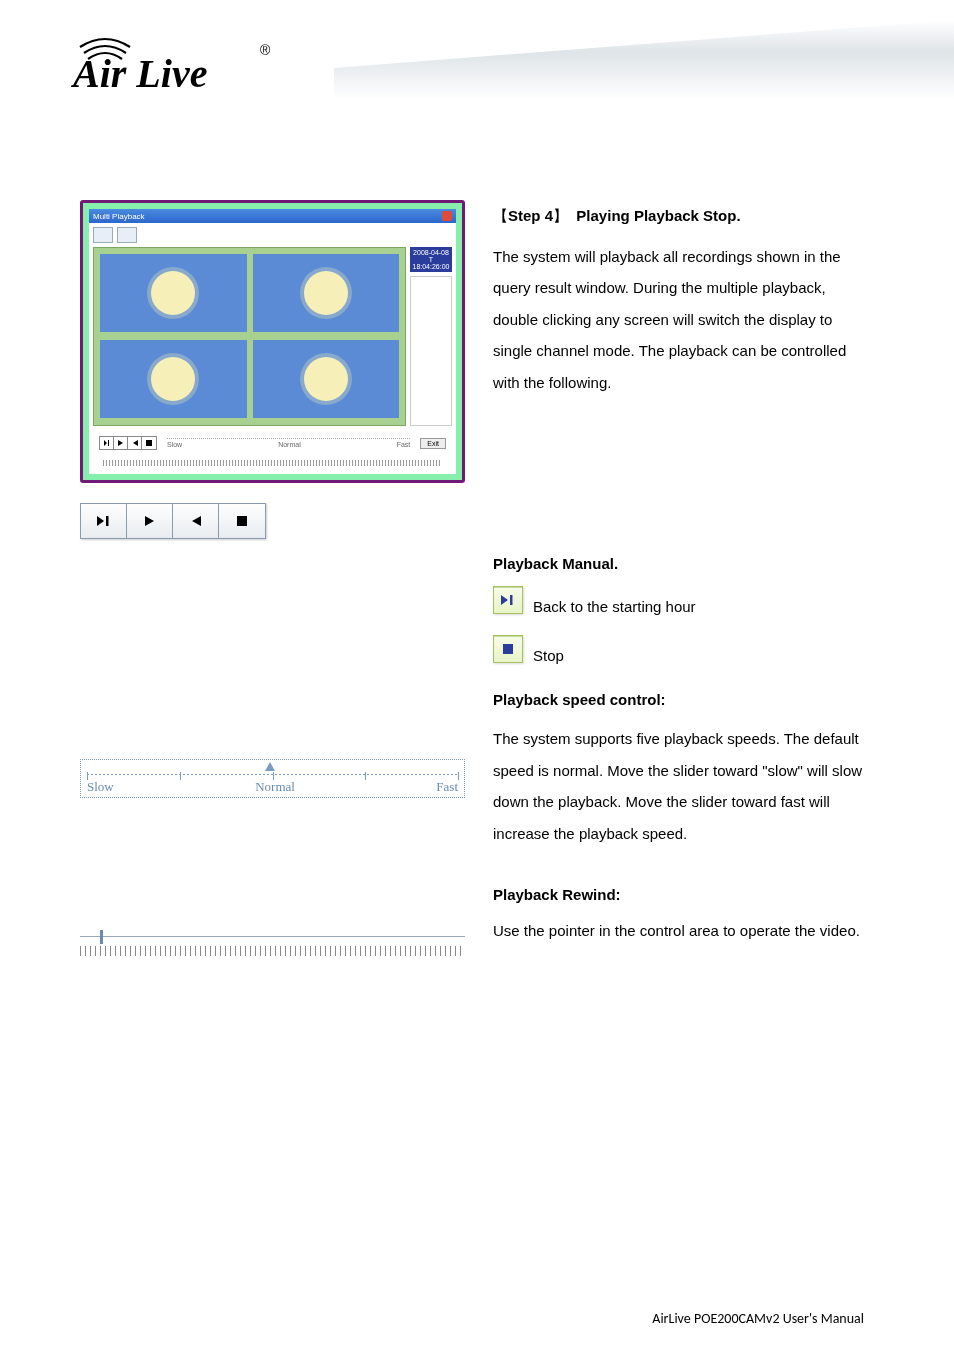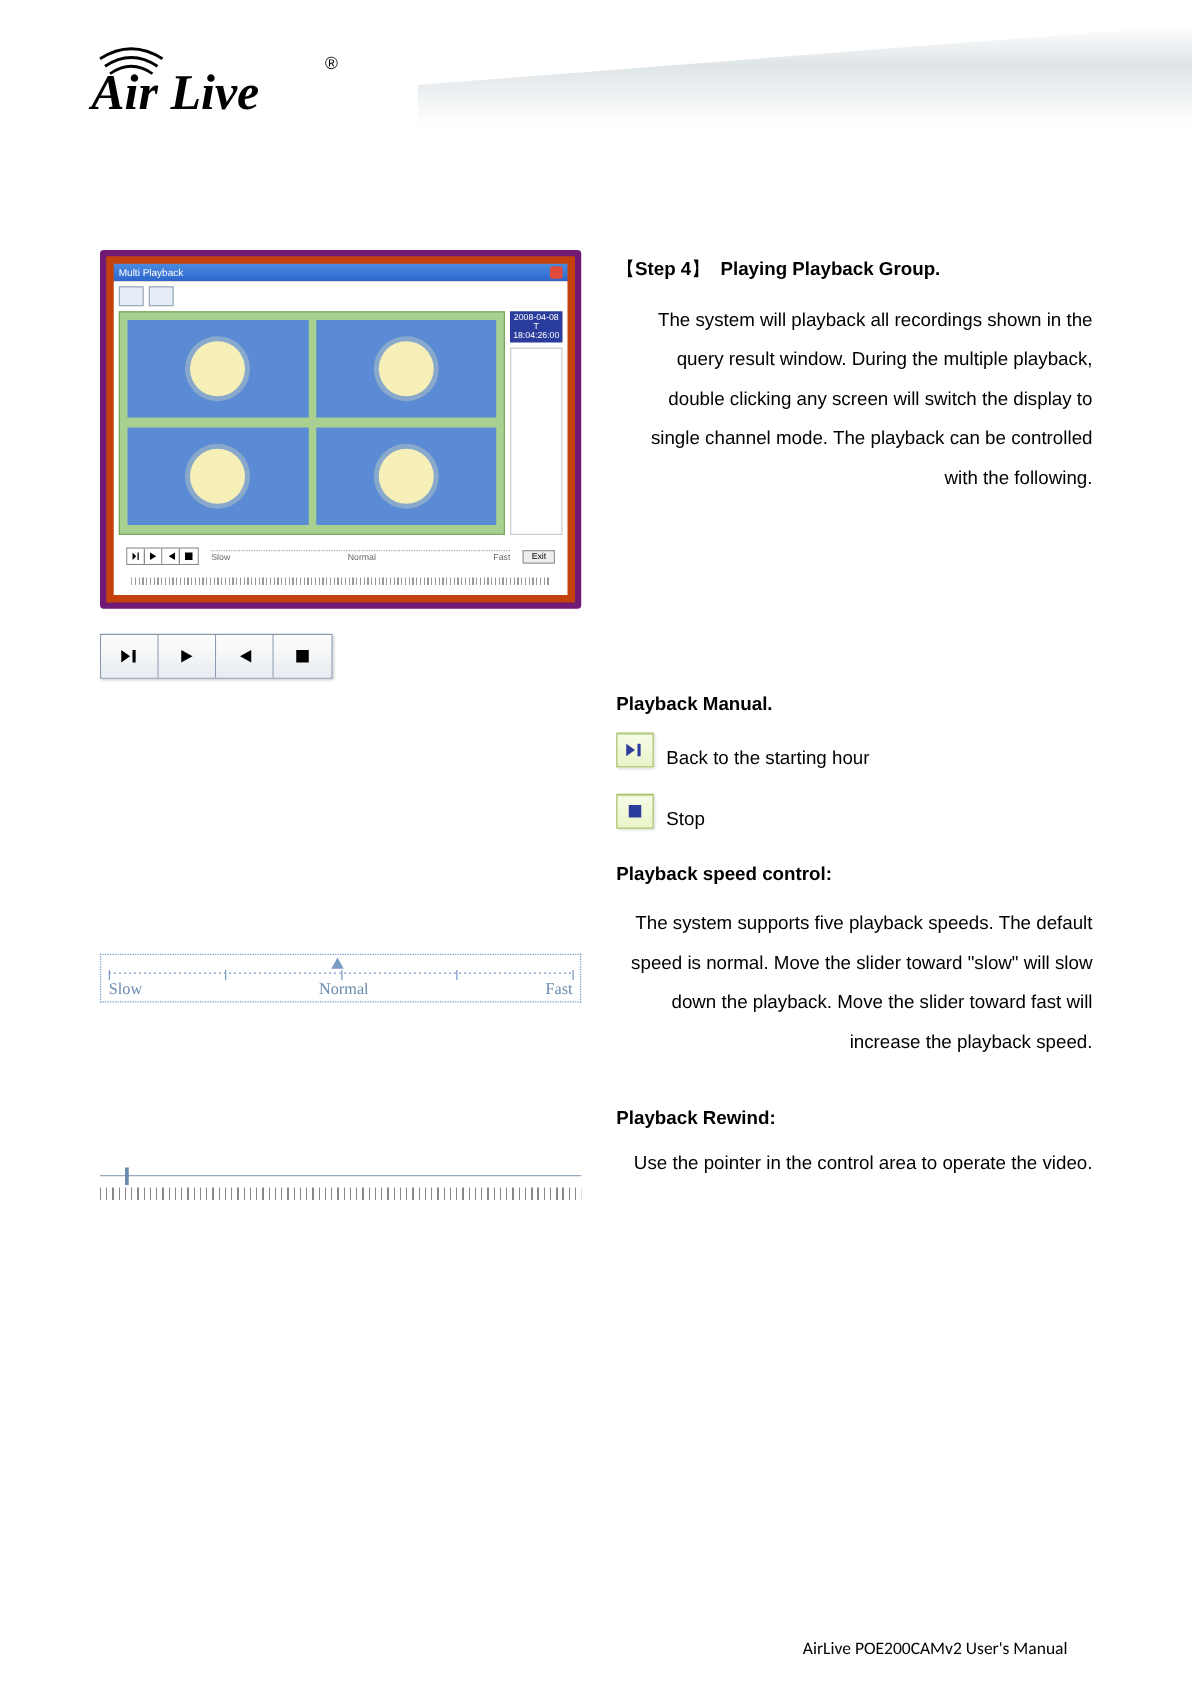--- a/index.html
+++ b/index.html
@@ -32,23 +32,23 @@
     clip-path: polygon(0% 60%, 100% 0%, 100% 100%, 0% 100%);
   }
   .page {
     padding: 80px 80px 0 80px;
     display: flex;
     gap: 28px;
   }
   .left-col { width: 385px; flex-shrink: 0; }
   .right-col { flex: 1; line-height: 2.1; }
   .screenshot-outer {
-    background: #c2410c;
+    background: #86efac;
     padding: 6px;
-    border: 5px solid #701a75;
+    border: 3px solid #701a75;
     border-radius: 3px;
   }
   .screenshot-title {
     background: linear-gradient(#4a8be0,#2c66cc);
     color:#fff;
     font-size:8px;
     padding:2px 4px;
     display:flex;
     justify-content:space-between;
     align-items:center;
@@ -138,42 +138,42 @@
   }
   .timeline-line { height:1px; background:#9ab; width:100%; position:absolute; top:8px;}
   .timeline-thumb { position:absolute; left:20px; top:2px; width:3px; height:14px; background:#6a8bb0;}
   .timeline-ticks { position:absolute; top:18px; width:100%; height:10px;
     background-image: repeating-linear-gradient(90deg,#888 0 1px, transparent 1px 5px);
   }
 
   .section-title { font-weight:bold; }
   .step-line { margin-bottom: 8px; }
   .step-brackets { font-family: 'MS Gothic','SimSun',serif; }
-  .para { margin-bottom: 30px; text-align: right; }
+  .para { margin-bottom: 30px; }
 
   .icon-btn {
     display:inline-flex; vertical-align:middle;
     width:30px; height:28px;
     background: linear-gradient(#f8fce8,#e8f4c8);
     border:1px solid #a8c060;
     align-items:center; justify-content:center;
     margin-bottom:3px;
     box-shadow: 0 1px 0 #c8dca8 inset, 1px 1px 2px rgba(0,0,0,.15);
   }
   .icon-row { margin: 6px 0 18px 0; display:flex; align-items:flex-end; gap:10px;}
   .icon-row .lbl { line-height:1.4; }
 
   .footer {
     position:absolute;
     bottom:40px;
     left:0; right:0;
     font-size:14px;
     color:#000;
   }
-  .footer-right { position:absolute; right:100px; font-family: Calibri, Arial, sans-serif;}
+  .footer-right { position:absolute; right:90px; font-family: Calibri, Arial, sans-serif;}
   .footer-center { text-align:center; margin-top:30px; font-family: Calibri, Arial, sans-serif;}
 
   svg { display:block; }
 </style>
 </head>
 <body>
 
 <div class="header">
   <div class="logo">
     <svg width="205" height="72" viewBox="0 0 205 72">
@@ -304,21 +304,21 @@
     
     <div class="timeline-slider">
       <div class="timeline-line"></div>
       <div class="timeline-thumb"></div>
       <div class="timeline-ticks"></div>
     </div>
   </div>
 
   <div class="right-col">
     <div class="step-line">
-      <span class="step-brackets">【</span><b>Step 4</b><span class="step-brackets">】</span>&nbsp;&nbsp;<b>Playing Playback Group.</b>
+      <span class="step-brackets">【</span><b>Step 4</b><span class="step-brackets">】</span>&nbsp;&nbsp;<b>Playing Playback Stop.</b>
     </div>
     <div class="para">The system will playback all recordings shown in the query result window. During the multiple playback, double clicking any screen will switch the display to single channel mode. The playback can be controlled with the following.</div>
 
     <div style="height:120px"></div>
 
     <div class="section-title">Playback Manual.</div>
 
     <div class="icon-row">
       <span class="icon-btn">
         <svg width="16" height="12">

